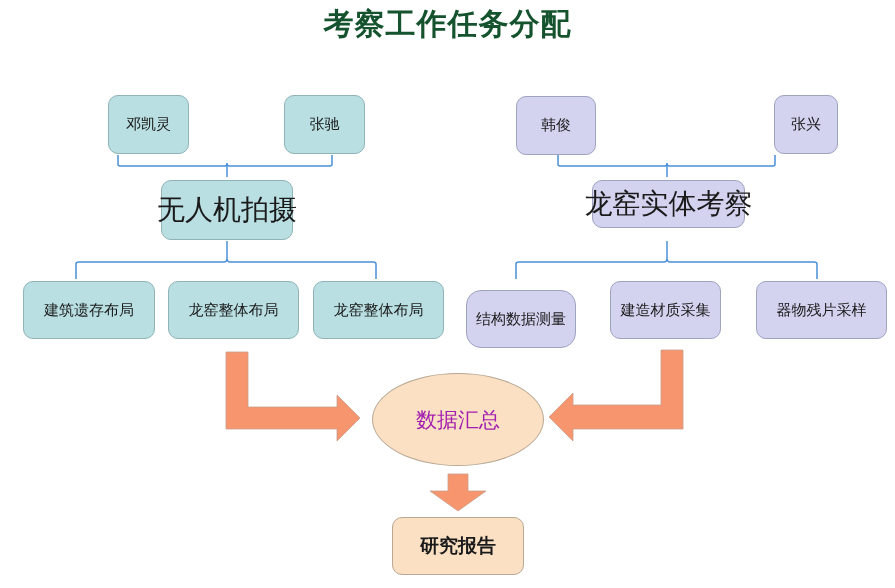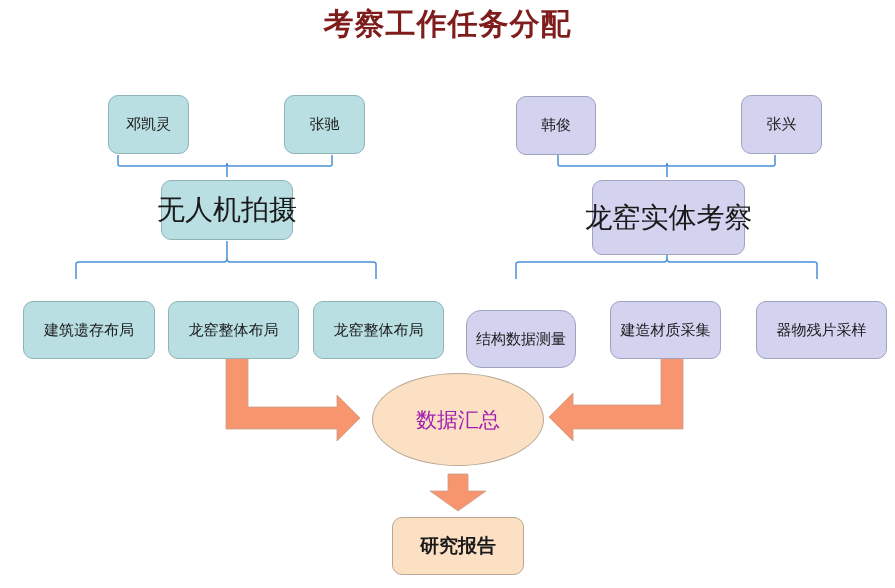--- a/index.html
+++ b/index.html
@@ -1,28 +1,28 @@
 <!DOCTYPE html>
 <html><head>
 <meta charset="utf-8">
 <style>
   html, body { margin: 0; padding: 0; background: #ffffff; }
   body { width: 895px; height: 588px; position: relative; overflow: hidden;
          font-family: "DejaVu Serif", "Liberation Serif", serif; }
   .title { position: absolute; left: 0; top: 4px; width: 895px; text-align: center;
            font-family: "DejaVu Sans", "Liberation Sans", sans-serif;
-           font-weight: bold; font-size: 30px; color: #7f1d1d; letter-spacing: 1px; }
+           font-weight: bold; font-size: 30px; color: #14532d; letter-spacing: 1px; }
   .node { position: absolute; box-sizing: border-box; border-radius: 10px;
           display: flex; align-items: center; justify-content: center;
           color: #1a1a1a; white-space: nowrap; }
   .teal { background: #b9dfe2; border: 1.5px solid #8fb3b6; }
   .lav  { background: #d3d3f0; border: 1.5px solid #9ea3bf; }
   .peach{ background: #fbe0c4; border: 1.5px solid #b8a894; }
   .small { font-size: 15px; }
-  .mid { font-size: 15px; margin-top: 20px; }
+  .mid { font-size: 15px; }
   .big { font-size: 28px; }
   svg.lines { position: absolute; left: 0; top: 0; }
   .oval { position: absolute; left: 372px; top: 373px; width: 172px; height: 93px;
           border-radius: 50%; background: #fbe0c4; border: 1.5px solid #b8a894;
           box-sizing: border-box; display: flex; align-items: center; justify-content: center;
           font-size: 21px; color: #a21caf; }
   .report { font-family: "DejaVu Sans", "Liberation Sans", sans-serif; font-weight: bold; font-size: 19px; }
 </style>
 </head>
 <body>
@@ -69,24 +69,24 @@
 <div class="node teal mid" style="left:168px;top:281px;width:131px;height:58px;">
   <span>龙窑整体布局</span>
 </div>
 <div class="node teal mid" style="left:313px;top:281px;width:131px;height:58px;">
   <span>龙窑整体布局</span>
 </div>
 
 <div class="node lav small" style="left:516px;top:96px;width:80px;height:59px;">
   <span>韩俊</span>
 </div>
-<div class="node lav small" style="left:741px;top:95px;width:81px;height:59px;">
+<div class="node lav small" style="left:774px;top:95px;width:64px;height:59px;">
   <span>张兴</span>
 </div>
-<div class="node lav big" style="left:592px;top:180px;width:153px;height:75px;">
+<div class="node lav big" style="left:592px;top:180px;width:153px;height:48px;">
   <span>龙窑实体考察</span>
 </div>
 <div class="node lav mid" style="left:466px;top:290px;width:110px;height:58px;border-radius:15px;">
   <span>结构数据测量</span>
 </div>
 <div class="node lav mid" style="left:610px;top:281px;width:111px;height:58px;">
   <span>建造材质采集</span>
 </div>
 <div class="node lav mid" style="left:756px;top:281px;width:131px;height:58px;">
   <span>器物残片采样</span>

